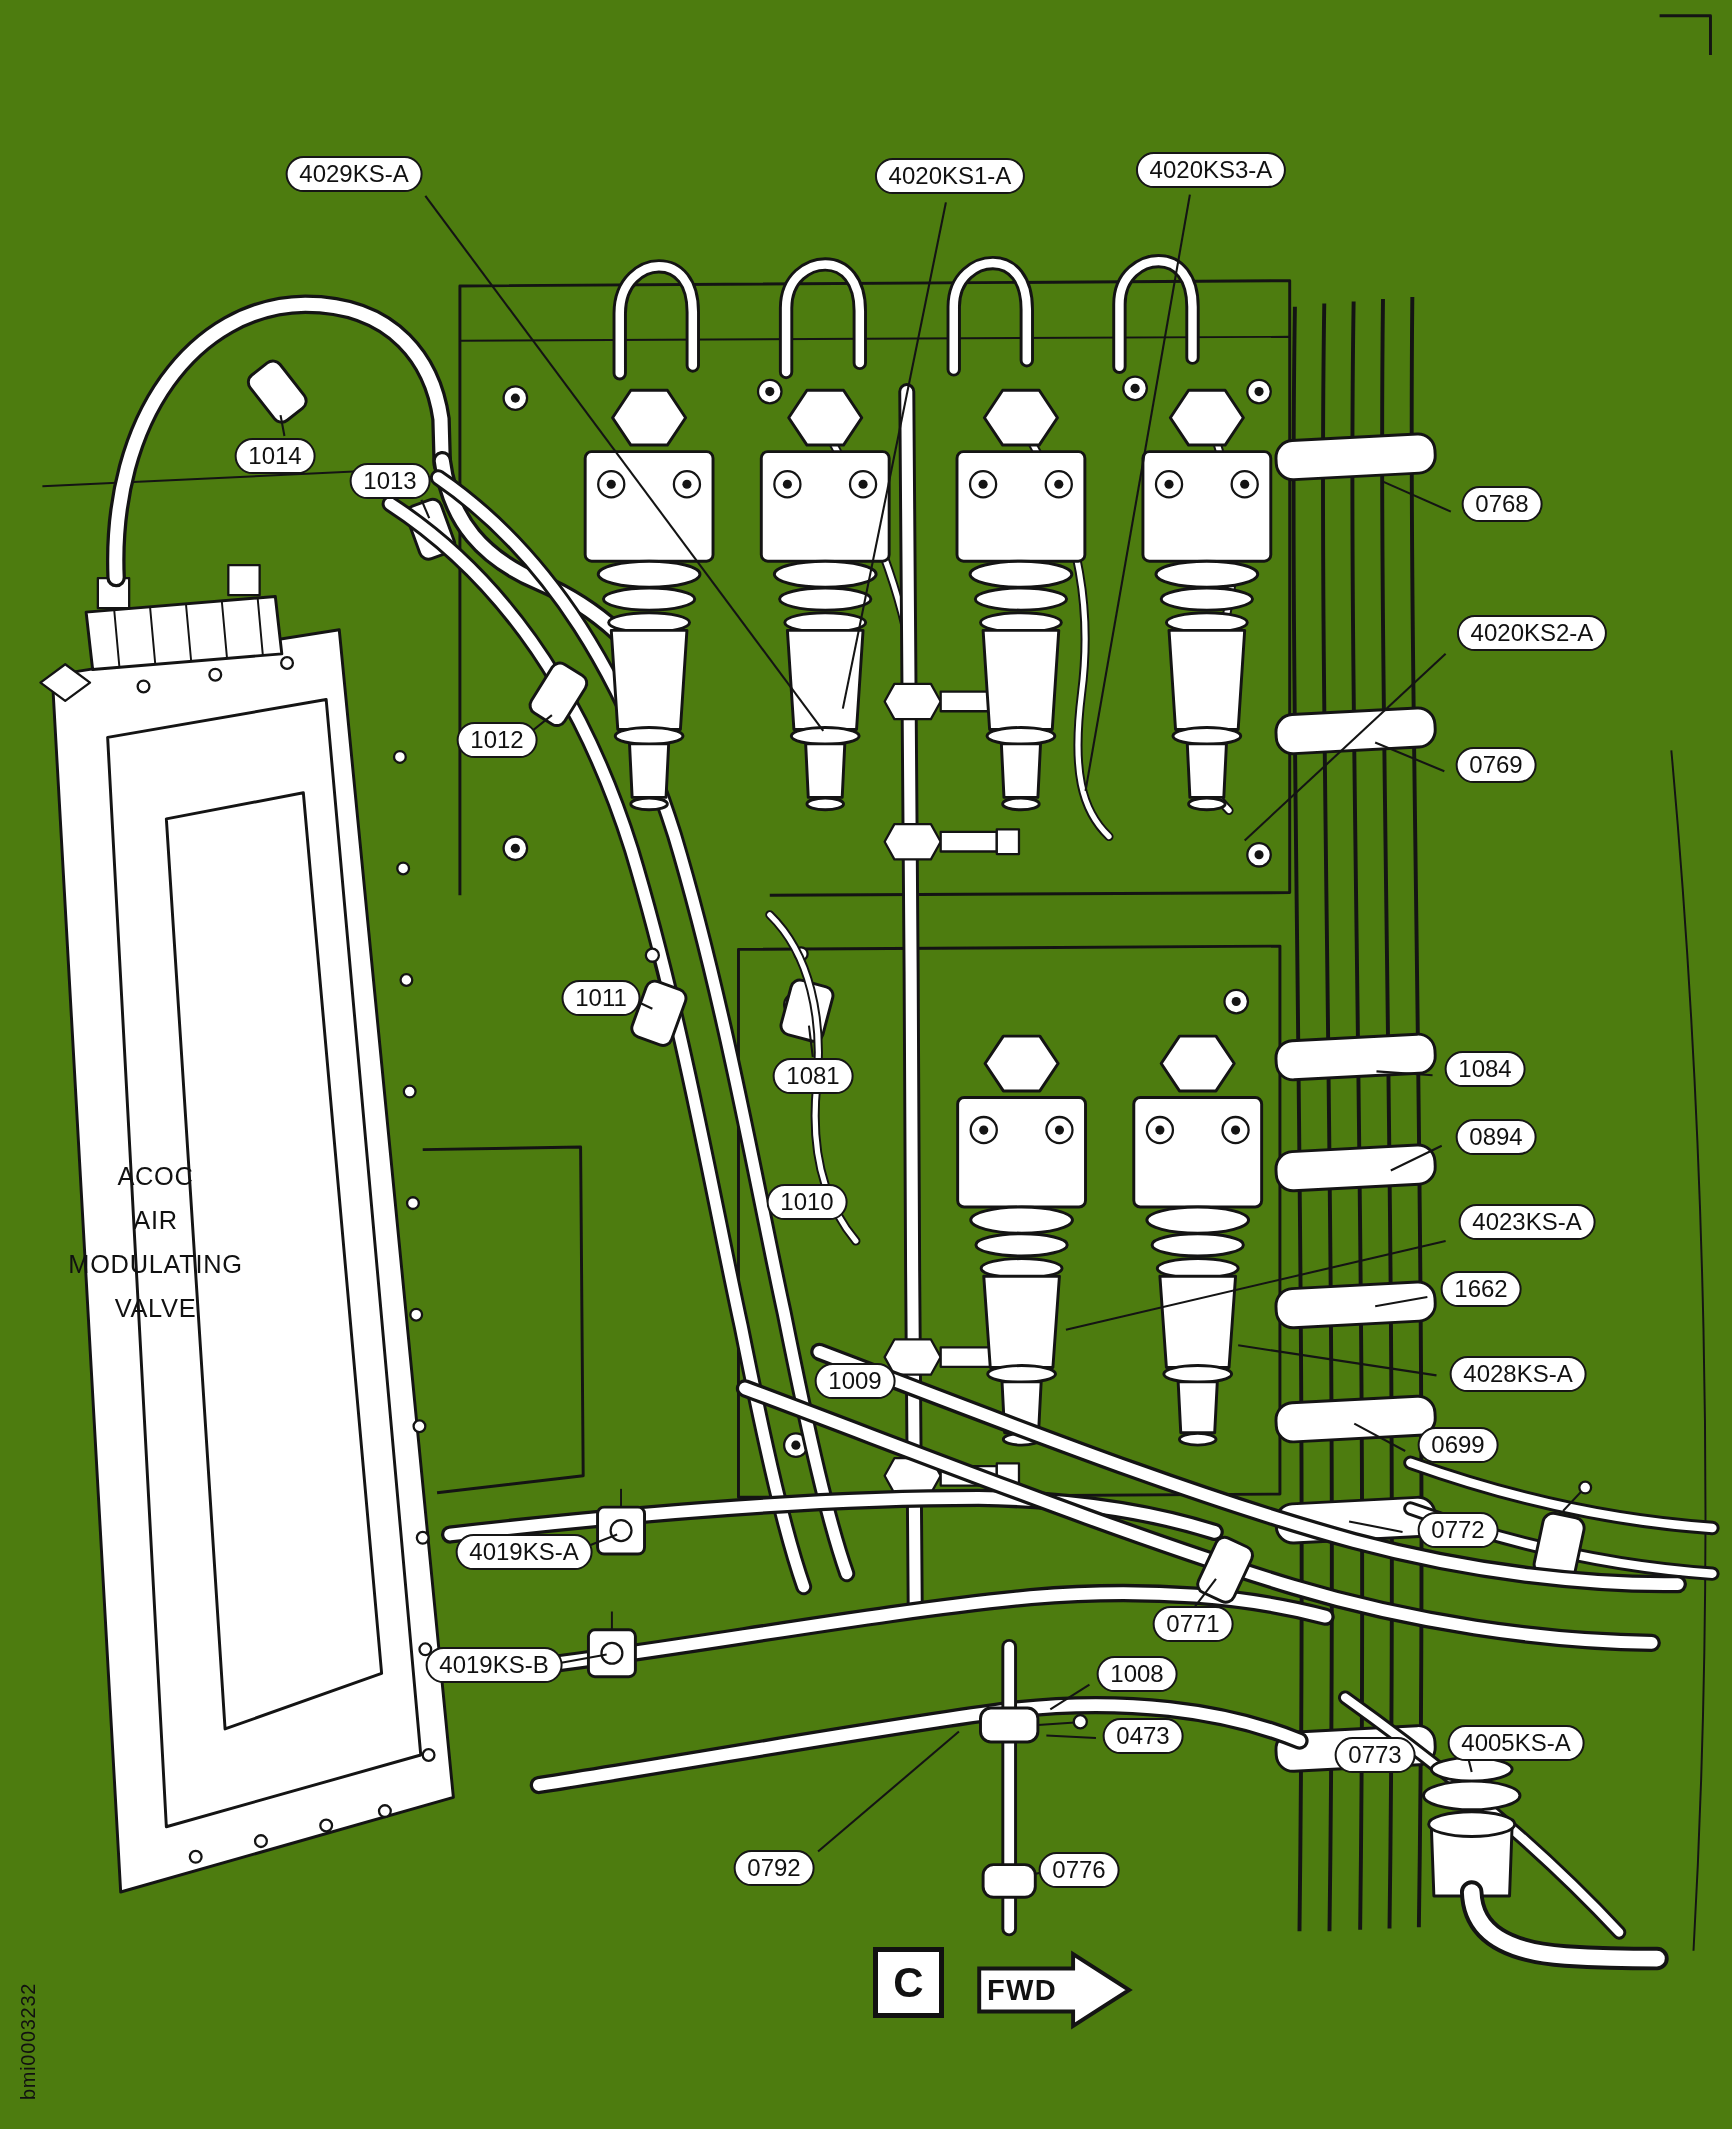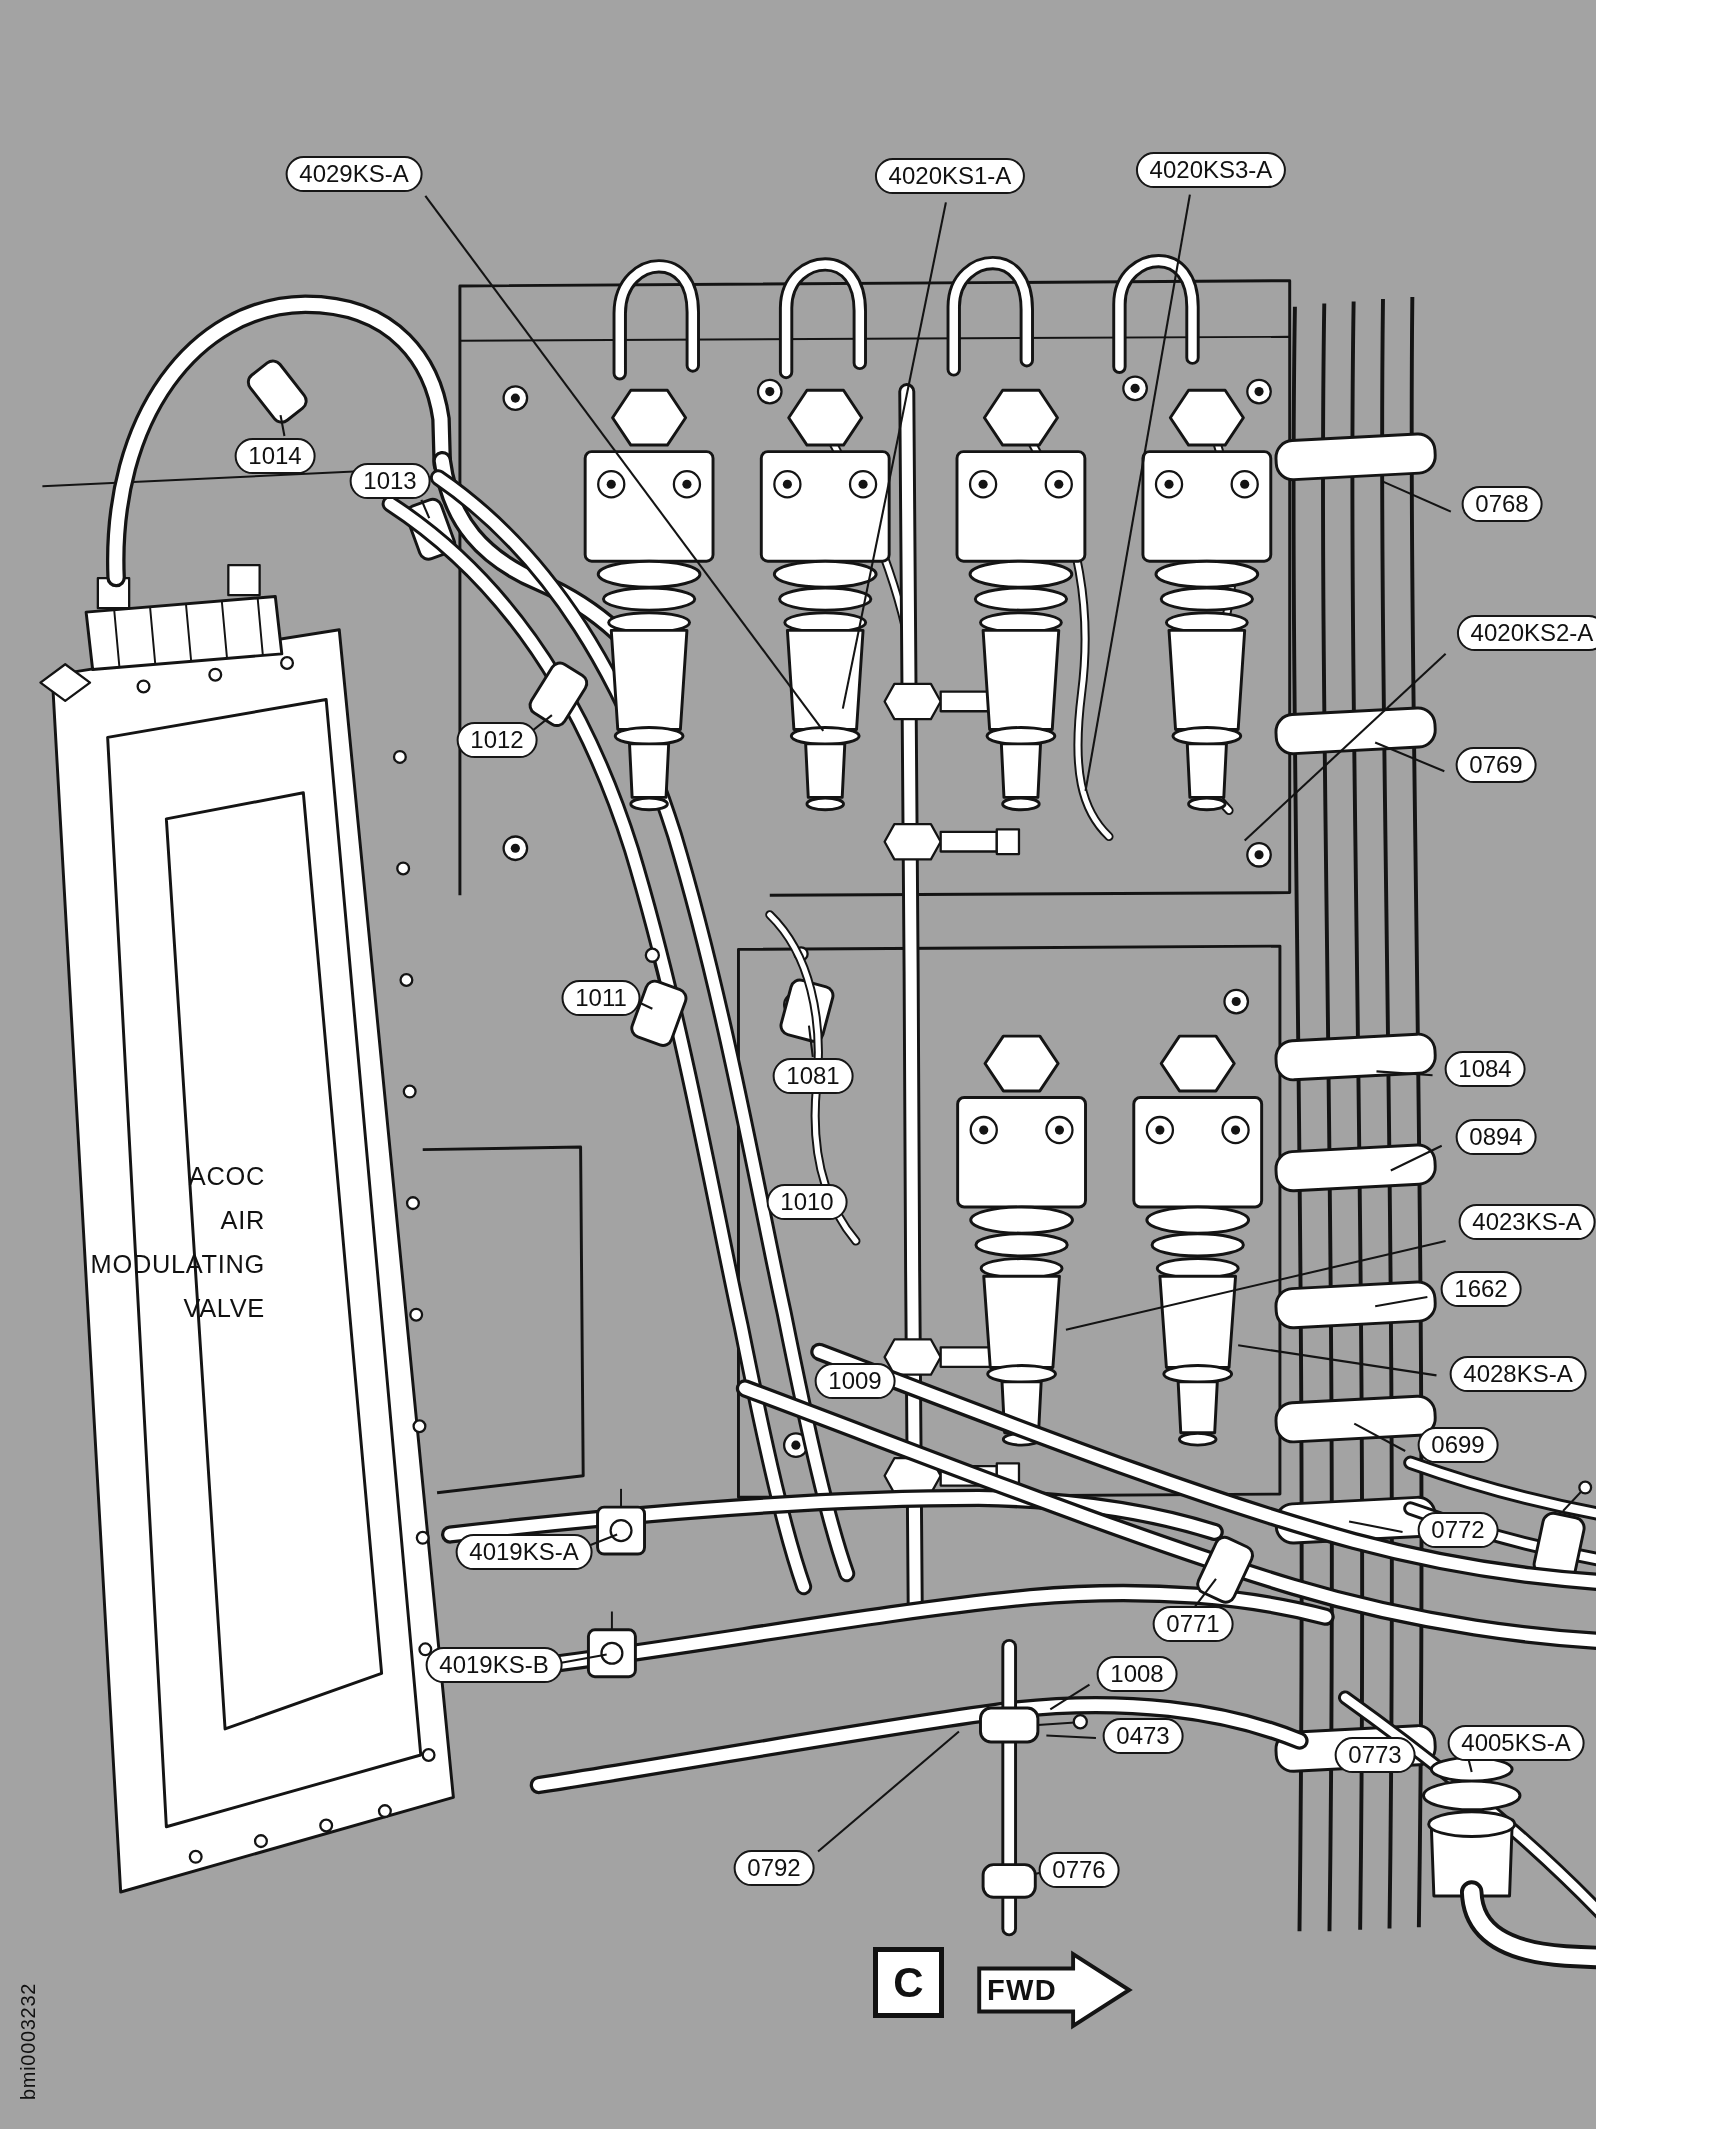--- a/index.html
+++ b/index.html
@@ -1,35 +1,35 @@
 <!DOCTYPE html>
 <html style="font-size:10.4px"><head>
 <meta charset="utf-8">
 <style>
   html,body{margin:0;padding:0;background:#fff;}
   body{width:1732px;height:2129px;font-family:"Liberation Sans","DejaVu Sans",sans-serif;color:#111;}
-  .canvas{position:relative;width:1596px;height:2129px;background:#a3a3a3;overflow:hidden;}
+  .canvas{position:relative;width:1732px;height:2129px;background:#4d7c0f;overflow:hidden;}
   .art{position:absolute;left:0;top:0;width:1732px;height:2129px;}
 
   
   .s3{stroke:#141414;stroke-width:3;fill:none;stroke-linejoin:round;}
   .s4{stroke:#141414;stroke-width:4.5;fill:none;stroke-linejoin:round;}
   .s5{stroke:#141414;stroke-width:6;fill:none;stroke-linejoin:round;}
   .s3f{stroke:#141414;stroke-width:3.5;fill:#fff;stroke-linejoin:round;}
   .s4f{stroke:#141414;stroke-width:4.5;fill:#fff;stroke-linejoin:round;}
   .tk{stroke:#141414;fill:none;stroke-linecap:round;stroke-linejoin:round;}
   .tw{stroke:#fff;fill:none;stroke-linecap:round;stroke-linejoin:round;}
   .ld{stroke:#141414;stroke-width:3.2;fill:none;}
 
   
   .co{position:absolute;transform:translate(-50%,-50%);background:#fff;border:2.6px solid #161616;
       border-radius:39px;padding:3.3px 11.7px;font-size:24px;line-height:1.05;white-space:nowrap;color:#111;}
 
   
-  .acoc{position:absolute;left:46px;top:1154px;width:219px;text-align:right;
+  .acoc{position:absolute;left:46px;top:1154px;width:219px;text-align:center;
         font-size:25.4px;line-height:44px;letter-spacing:0.7px;color:#111;}
 
   
   .detail-box{position:absolute;left:873px;top:1947px;width:61px;height:61px;border:5.9px solid #111;
         background:#fff;display:flex;align-items:center;justify-content:center;
         font-size:42px;font-weight:bold;}
 
   
   .fwd{position:absolute;left:974px;top:1950px;width:163px;height:80px;}
   .fwd svg{position:absolute;left:0;top:0;}

